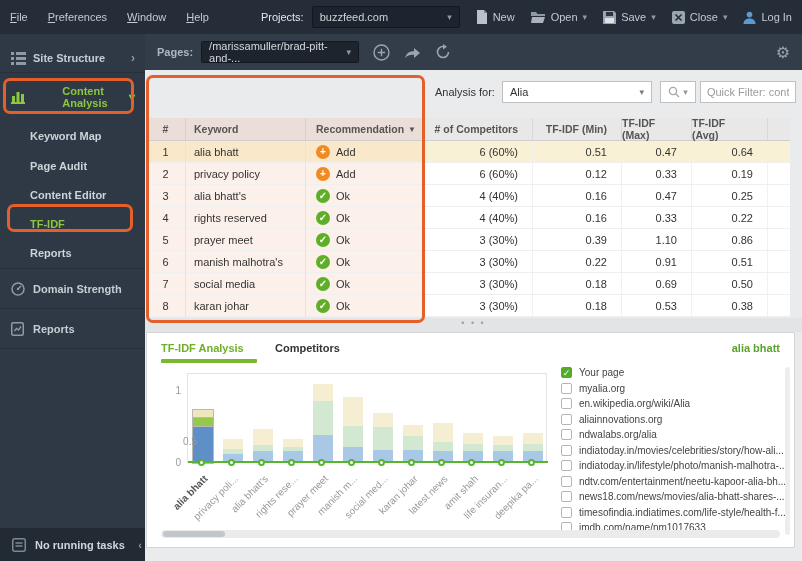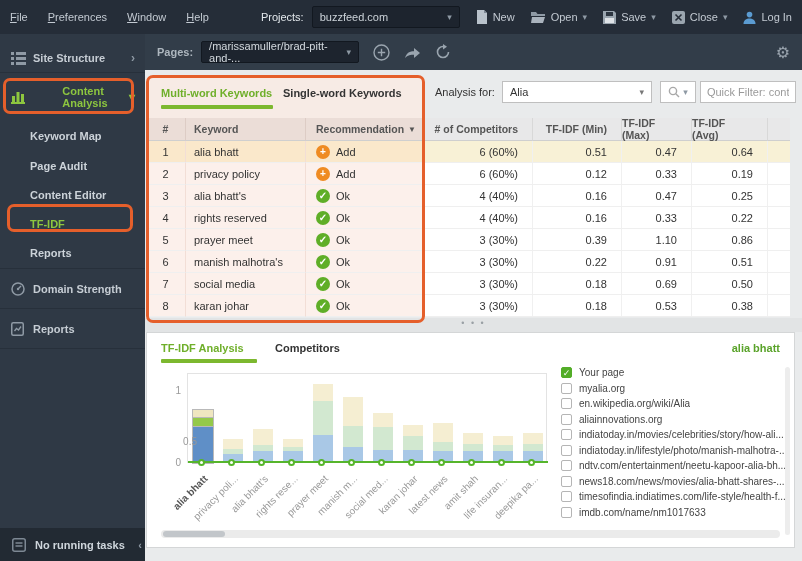--- a/index.html
+++ b/index.html
@@ -304,25 +304,20 @@
             <svg width="12" height="12" viewBox="0 0 12 12">
               <circle cx="5" cy="5" r="3.6" fill="none" stroke="#a8a8a8" stroke-width="1.4"></circle>
               <path d="M7.8 7.8 L11 11" stroke="#a8a8a8" stroke-width="1.4"></path>
             </svg>
           </span>
         <span class="chev" style="margin-left:3px;">▾</span>
       </div>
       <input class="qf-input" placeholder="Quick Filter: contain" style="">
     </div>
 
-    <div class="kw-tabstrip">
-      <span class="kw-tab active" style="left:12px;">Multi-word Keywords</span>
-      <span class="kw-tab" style="left:134px; color:#333;">Single-word Keywords</span>
-      <div class="tab-underline" style="left:12px; top:27px; width:112px;"></div>
-    </div>
 
     <div class="kw-table">
       <div class="t-head">
         <div class="cell c-num in-box">
             <span style="margin:0 auto;">#</span>
           </div>
         <div class="cell c-kw in-box">
             <span>Keyword</span>
           </div>
         <div class="cell c-rec in-box">
@@ -544,20 +539,24 @@
           <div class="leg-item">
             <span class="leg-cb"></span>
             <span class="leg-label">en.wikipedia.org/wiki/Alia</span>
           </div>
           <div class="leg-item">
             <span class="leg-cb"></span>
             <span class="leg-label">aliainnovations.org</span>
           </div>
           <div class="leg-item">
             <span class="leg-cb"></span>
+            <span class="leg-label">ndwalabs.org/alia</span>
+          </div>
+          <div class="leg-item">
+            <span class="leg-cb"></span>
             <span class="leg-label">indiatoday.in/movies/celebrities/story/how-ali...</span>
           </div>
           <div class="leg-item">
             <span class="leg-cb"></span>
             <span class="leg-label">indiatoday.in/lifestyle/photo/manish-malhotra-...</span>
           </div>
           <div class="leg-item">
             <span class="leg-cb"></span>
             <span class="leg-label">ndtv.com/entertainment/neetu-kapoor-alia-bh...</span>
           </div>

